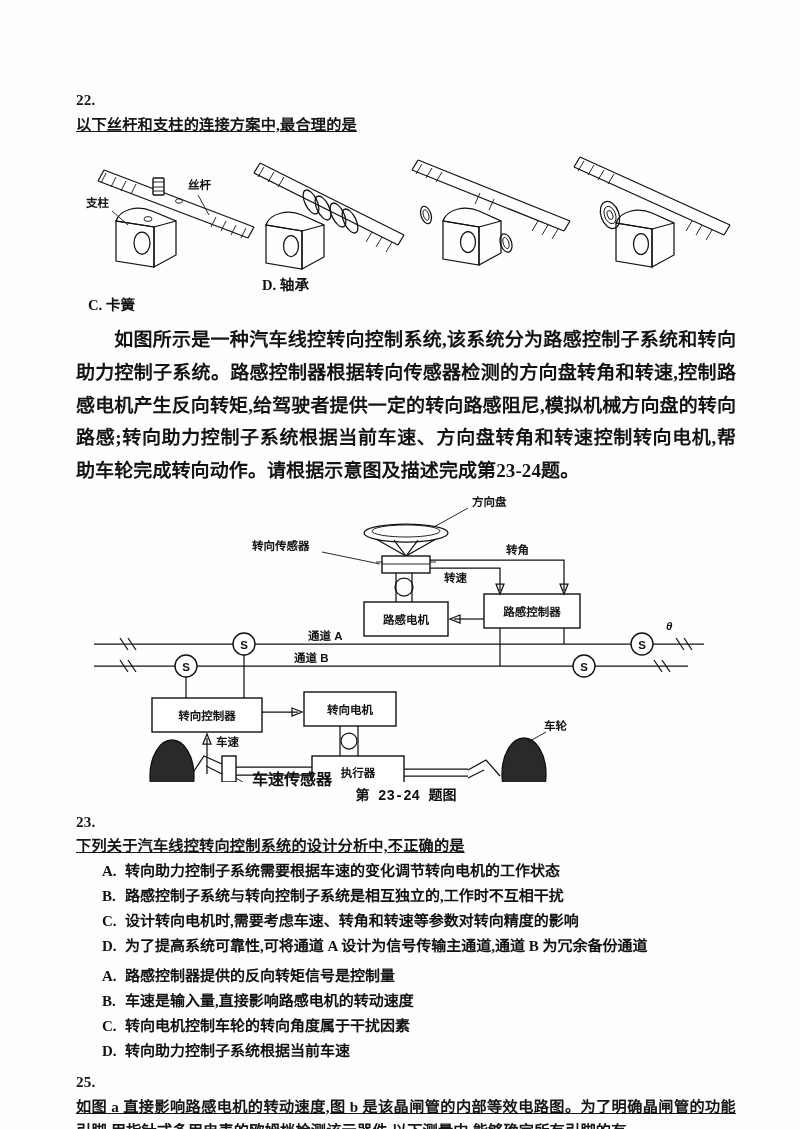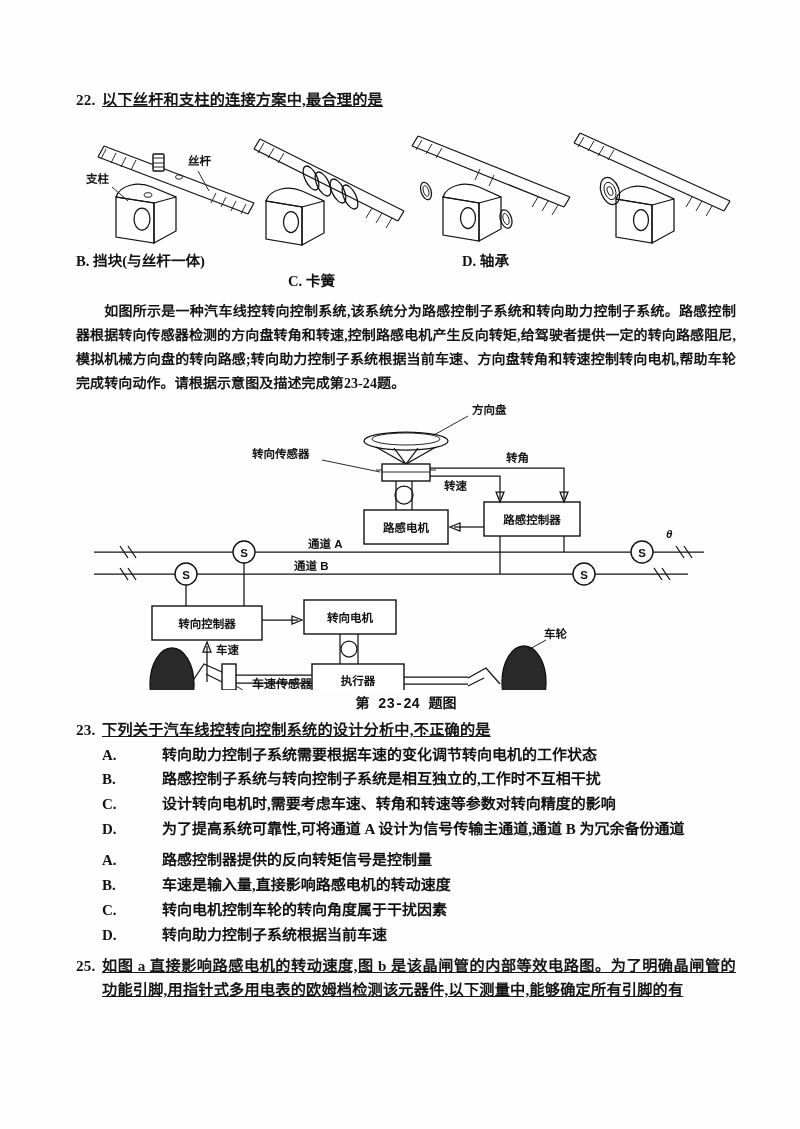--- a/index.html
+++ b/index.html
@@ -32,20 +32,21 @@
   .qline {
     font-size: 15.2px;
     line-height: 1.62;
     letter-spacing: 0.2px;
     font-weight: 600;
     color: #161616;
   }
   .qnum-row {
     display: flex;
     align-items: flex-start;
+    flex-direction: column;
   }
   .qnum {
     flex: 0 0 auto;
     width: 26px;
     font-family: "Liberation Serif", serif;
     font-weight: 700;
   }
   .qbody {
     flex: 1 1 auto;
     text-decoration: underline;
@@ -57,34 +58,34 @@
     font-size: 15px;
     line-height: 1.66;
     font-weight: 600;
   }
   .opt-key {
     flex: 0 0 auto;
     width: 23px;
     font-family: "Liberation Serif", serif;
     font-weight: 700;
   }
-  .opt-text { flex: 1 1 auto; margin-left: 37px; }
+  .opt-text { flex: 1 1 auto; }
 
   .emph-dots {
     text-decoration: none;
     border-bottom: none;
     background-image: radial-gradient(circle, #111 1.1px, transparent 1.2px);
     background-size: 15px 15px;
     background-repeat: repeat-x;
     background-position: 3px 100%;
     padding-bottom: 3px;
   }
 
   .para {
-    font-size: 14px;
+    font-size: 19px;
     line-height: 1.72;
     font-weight: 600;
     text-align: justify;
     letter-spacing: 0.1px;
     color: #141414;
   }
   .para .indent { display: inline-block; width: 2em; }
 
   
   .mech-figs {
@@ -220,24 +221,20 @@
 
           <path class="ln" d="M540 80 L540 118 L576 124 L576 86 Z"></path>
           <path class="ln" d="M540 80 C544 68 562 64 576 70 L598 80 L598 112 L576 124 L576 86 Z"></path>
           <path class="ln" d="M576 86 L598 80"></path>
           <ellipse class="ln" cx="565" cy="101" rx="7.5" ry="10.5"></ellipse>
         </g>
       </svg>
     </div>
 
     <div class="mech-opts">
-      <div style="width:200px;">
-        <span>B.</span>
-        <span>挡块(与丝杆一体)</span>
-      </div>
       <div style="width:150px;padding-left:12px;margin-top:20px;">
         <span>C.</span>
         <span>卡簧</span>
       </div>
       <div style="width:140px;padding-left:24px;">
         <span>D.</span>
         <span>轴承</span>
       </div>
     </div>
 
@@ -364,21 +361,21 @@
         <path class="ln" d="M392 284 L408 276"></path>
 
         <ellipse class="tirefill" cx="96" cy="282" rx="22" ry="36"></ellipse>
 
         <ellipse class="tirefill" cx="448" cy="280" rx="22" ry="36"></ellipse>
 
         <path class="ln-thin" d="M452 248 L470 238"></path>
         <text class="lbl" x="468" y="236">车轮</text>
       </svg>
 
-      <div style="position:absolute;left:176px;top:272px;font-family:'Liberation Sans',sans-serif;font-size:12px;font-weight:700;color:#121212;">车速传感器</div>
+      <div style="position:absolute;left:176px;top:272px;font-family:'Liberation Sans',sans-serif;font-size:16px;font-weight:700;color:#121212;">车速传感器</div>
     </div>
 
     <div class="caption">第 23-24 题图</div>
 
     <div class="spacer-6"></div>
 
     <div class="qline qnum-row">
       <span class="qnum">23.</span>
       <span class="qbody"><span>下列关于汽车线控转向控制系统的设计分析中,</span><span class="emph-dots">不正确</span><span>的是</span></span>
     </div>

